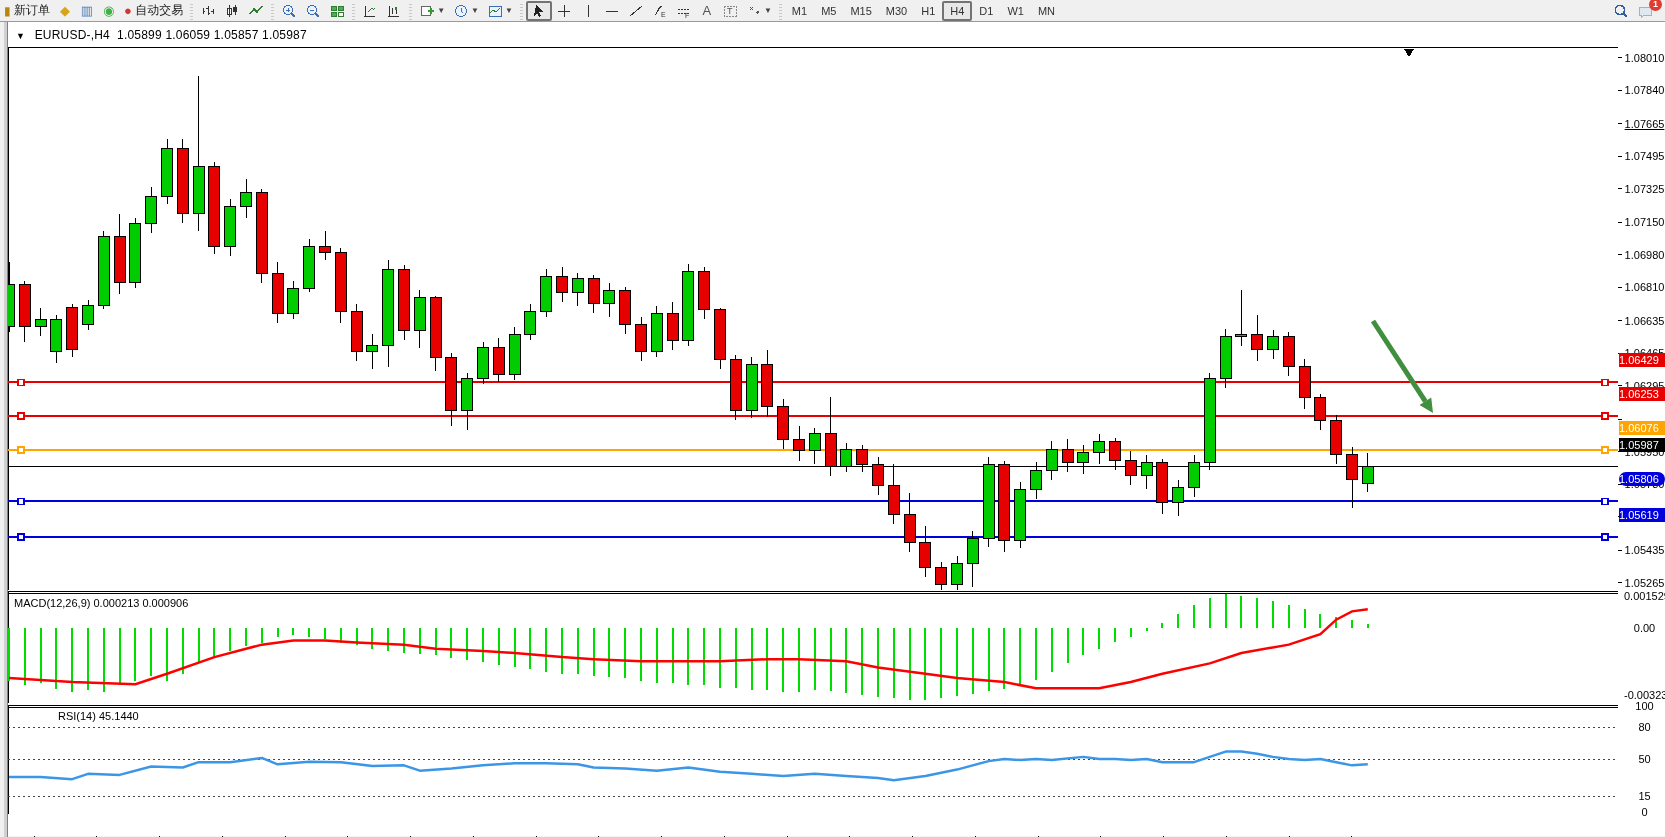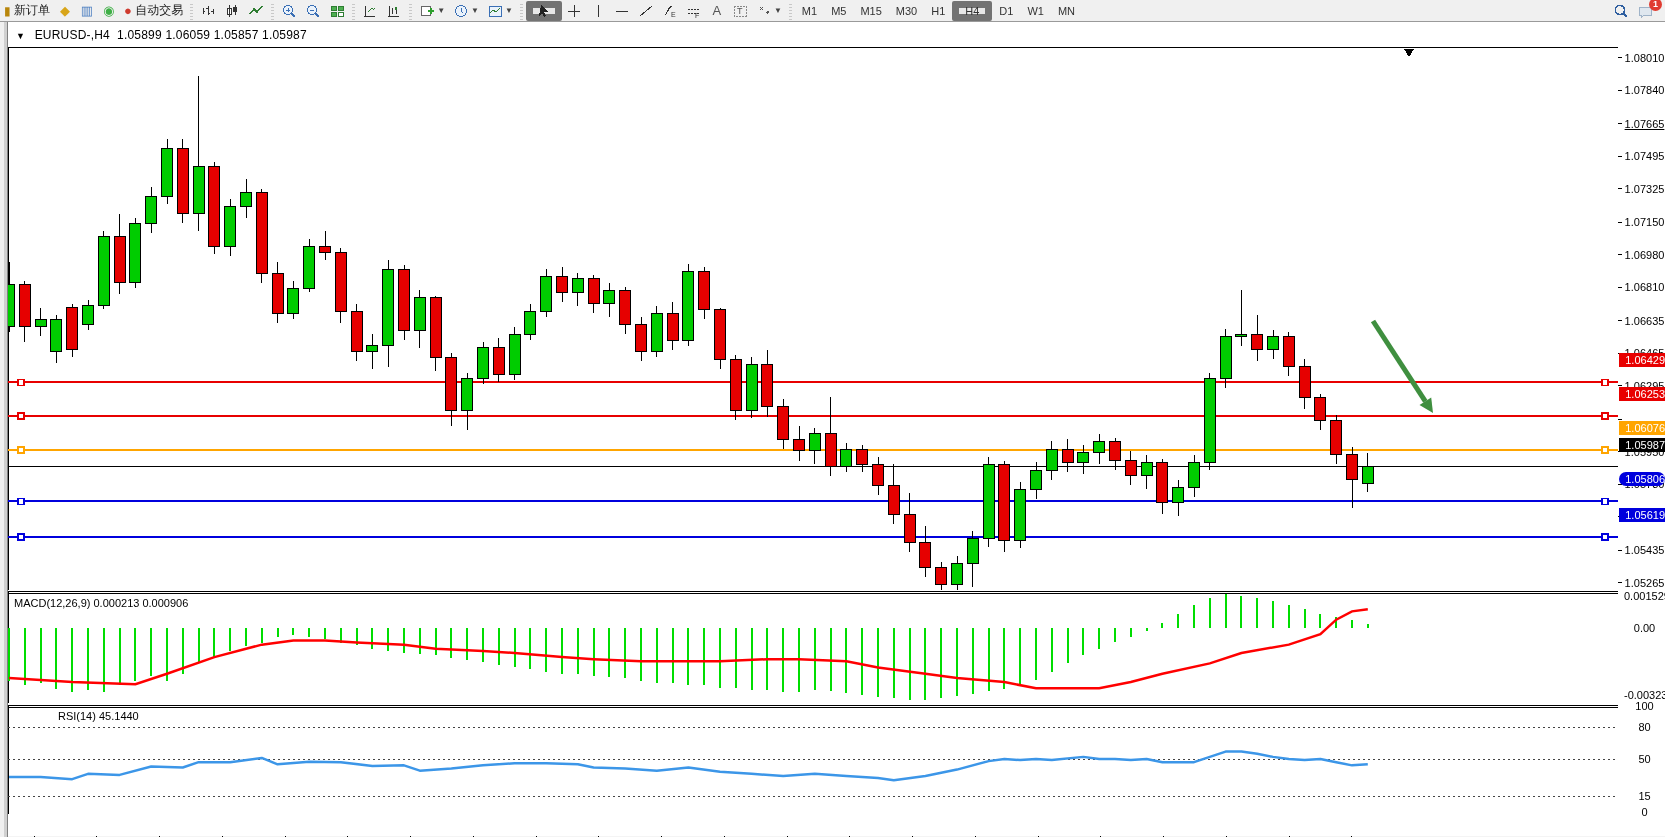--- a/index.html
+++ b/index.html
@@ -10,21 +10,21 @@
   
   .toolbar { position:absolute; left:0; top:0; width:1665px; height:22px;
     background:#f0f0f0; border-bottom:1px solid #9a9a9a; display:flex; align-items:center; }
   .tb-sep { width:7px; height:18px; margin:0 1px;
     background:repeating-linear-gradient(to bottom,#c8c8c8 0 1px,#f0f0f0 1px 3px);
     background-size:3px 100%; background-repeat:no-repeat; background-position:2px 2px; }
   .tb-btn { height:20px; min-width:22px; padding:0 3px; display:flex; align-items:center;
     justify-content:center; font-size:12px; color:#222; border:1px solid transparent;
     border-radius:2px; cursor:default; white-space:nowrap; }
   .tb-btn .caret { font-size:8px; color:#444; margin-left:2px; }
-  .tb-btn.active { background:#e8e8e8; border:7px solid #737373; }
+  .tb-btn.active { background:#e8e8e8; border:2px solid #737373; }
   .tf-btn { font-size:11px; color:#333; padding:0 6px; }
   .toolbar-right { margin-left:auto; display:flex; align-items:center; margin-right:8px; }
   .badge { position:absolute; top:-4px; right:-6px; background:#e03c31; color:#fff;
     border-radius:50%; width:13px; height:13px; font-size:9px; line-height:13px;
     text-align:center; font-weight:bold; }
   .icon-gold { color:#d8a519; font-size:13px; }
   .icon-blue { color:#4a7dc0; font-size:13px; }
   .icon-green { color:#3faf46; font-size:13px; }
   .icon-red { color:#cf3a2e; font-size:13px; }
 
@@ -37,21 +37,21 @@
 
   #chart-title { position:absolute; left:16px; top:6px; font-size:12px; font-weight:normal;
     color:#000; letter-spacing:0.2px; }
   #chart-title .tri { font-size:9px; margin-right:6px; }
 
   .pane-label { position:absolute; font-size:11px; color:#000; }
 
   .axis-label { position:absolute; left:1624px; width:41px; font-size:11px; color:#000;
     text-align:center; }
   .line-label { position:absolute; left:1619px; width:46px; height:14px; font-size:11px;
-    color:#fff; text-align:right; line-height:14px; }
+    color:#fff; text-align:left; line-height:14px; }
   .time-strip { position:absolute; left:8px; top:814px; width:1657px; height:23px; background:#f4f4f4; }
 </style>
 </head>
 <body>
 
 <div id="app">
 
   <div class="toolbar">
       <div class="tb-btn "><span style="color:#b8860b">▮</span>&nbsp;新订单</div>
       <div class="tb-btn ">

